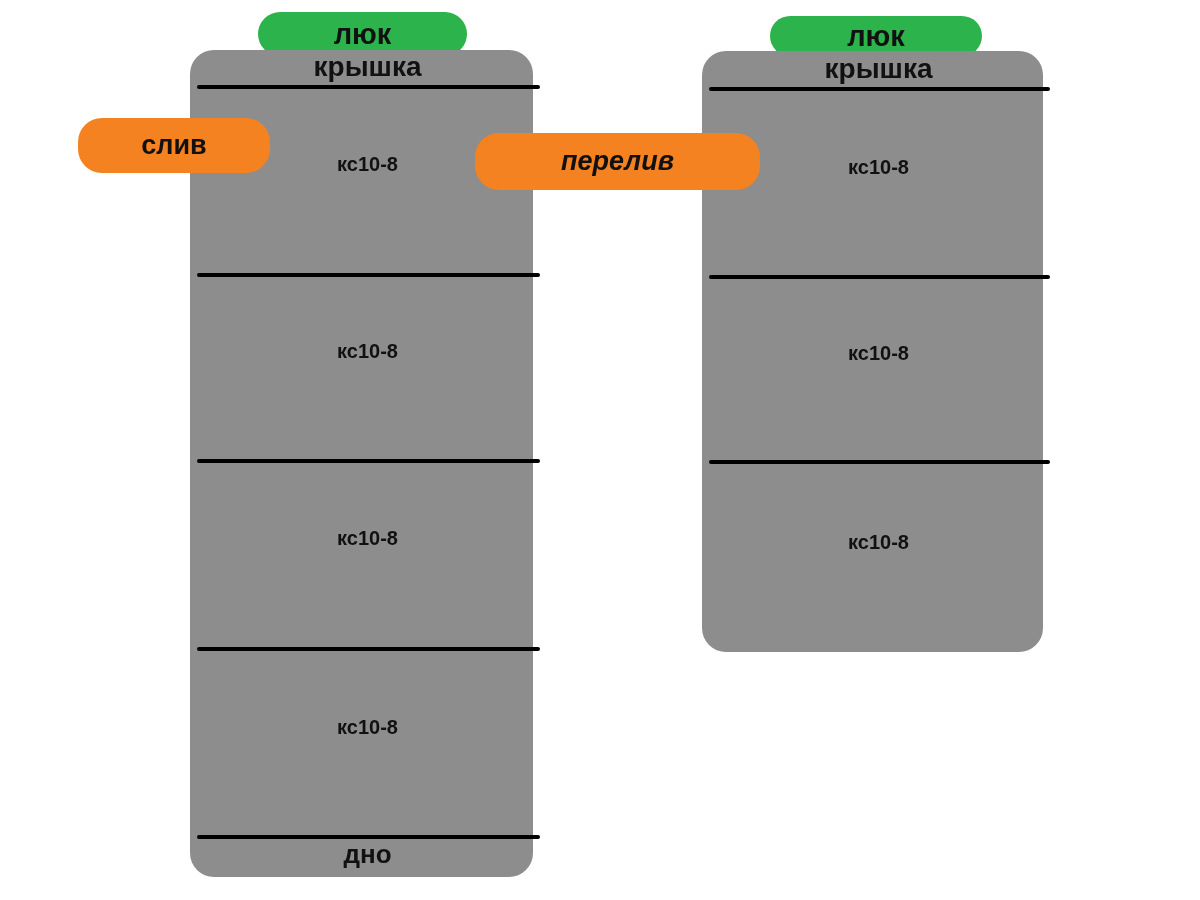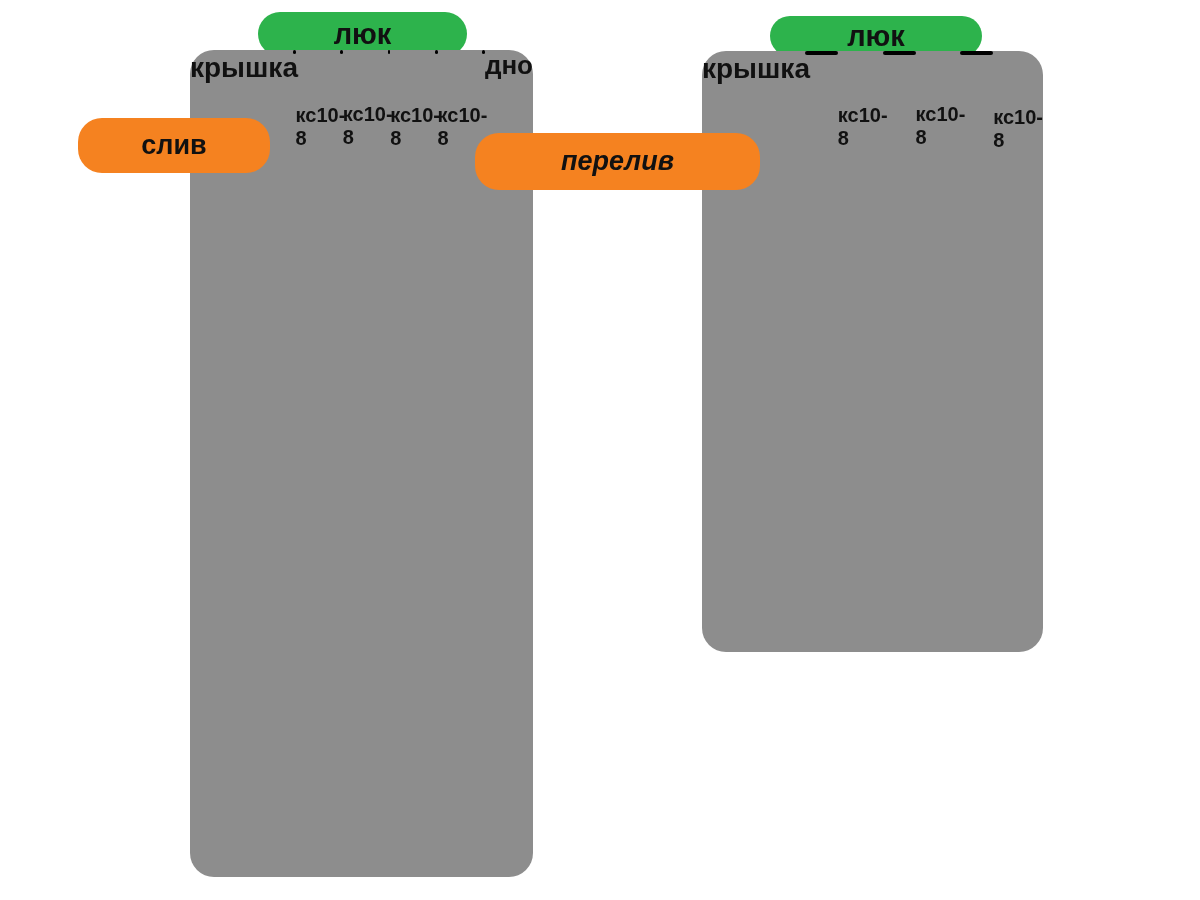--- a/index.html
+++ b/index.html
@@ -29,21 +29,21 @@
     font-weight:bold;font-size:29px;color:var(--text-dark);
   }
   .hatch-left{left:258px;top:12px;width:209px;height:44px;}
   .hatch-right{left:770px;top:16px;width:212px;height:40px;}
 
   
   .column{
     position:absolute;
     background:var(--ring-gray);
     z-index:2;
-    display:flex;
+    display:flex;flex-direction:column;padding-left:12px;
   }
   .column-left{left:190px;top:50px;width:343px;height:827px;}
   .column-right{left:702px;top:51px;width:341px;height:601px;}
 
   .band{
     position:relative;
     display:flex;align-items:center;justify-content:center;
     font-weight:bold;color:var(--text-dark);
   }
   .cover-band{font-size:28px;}

